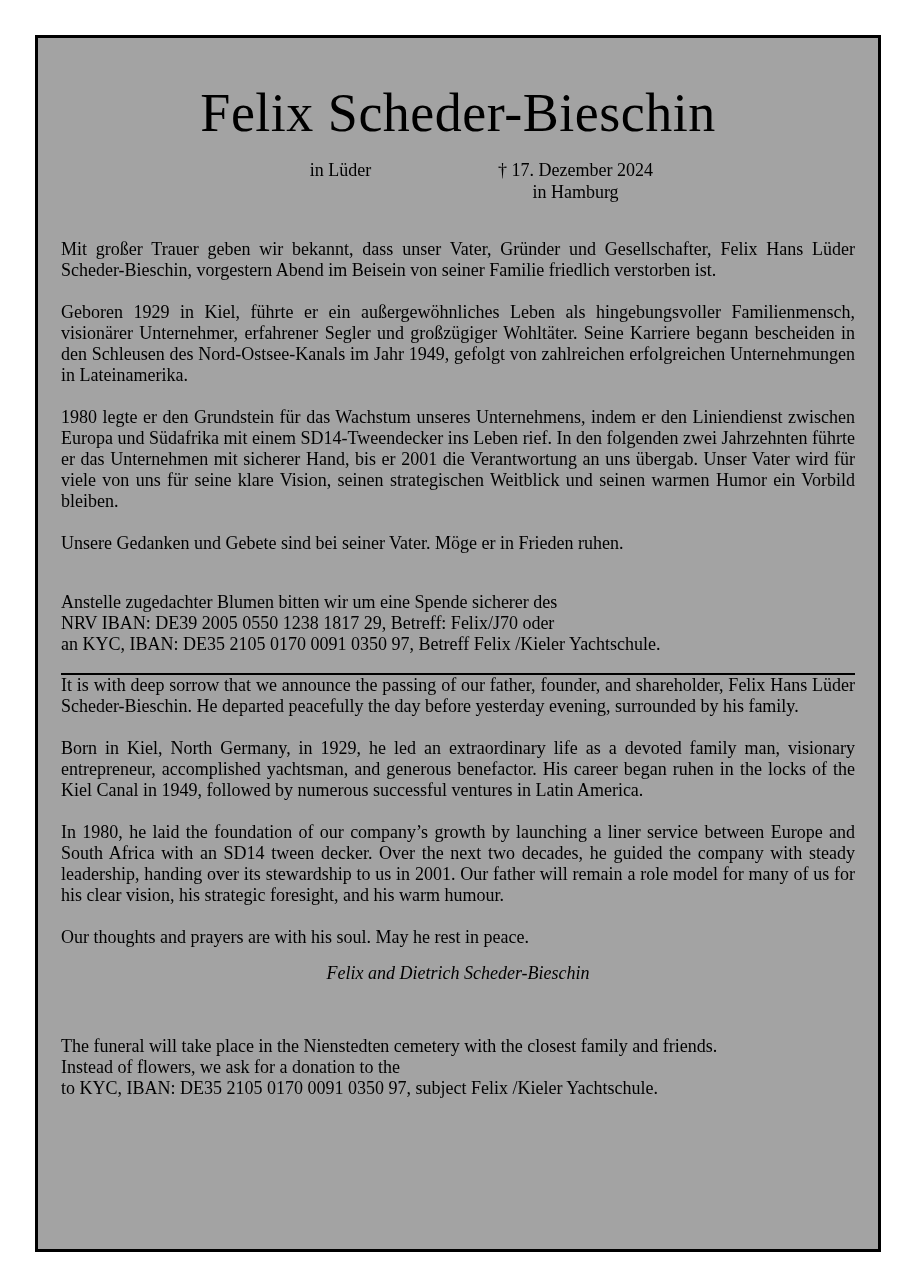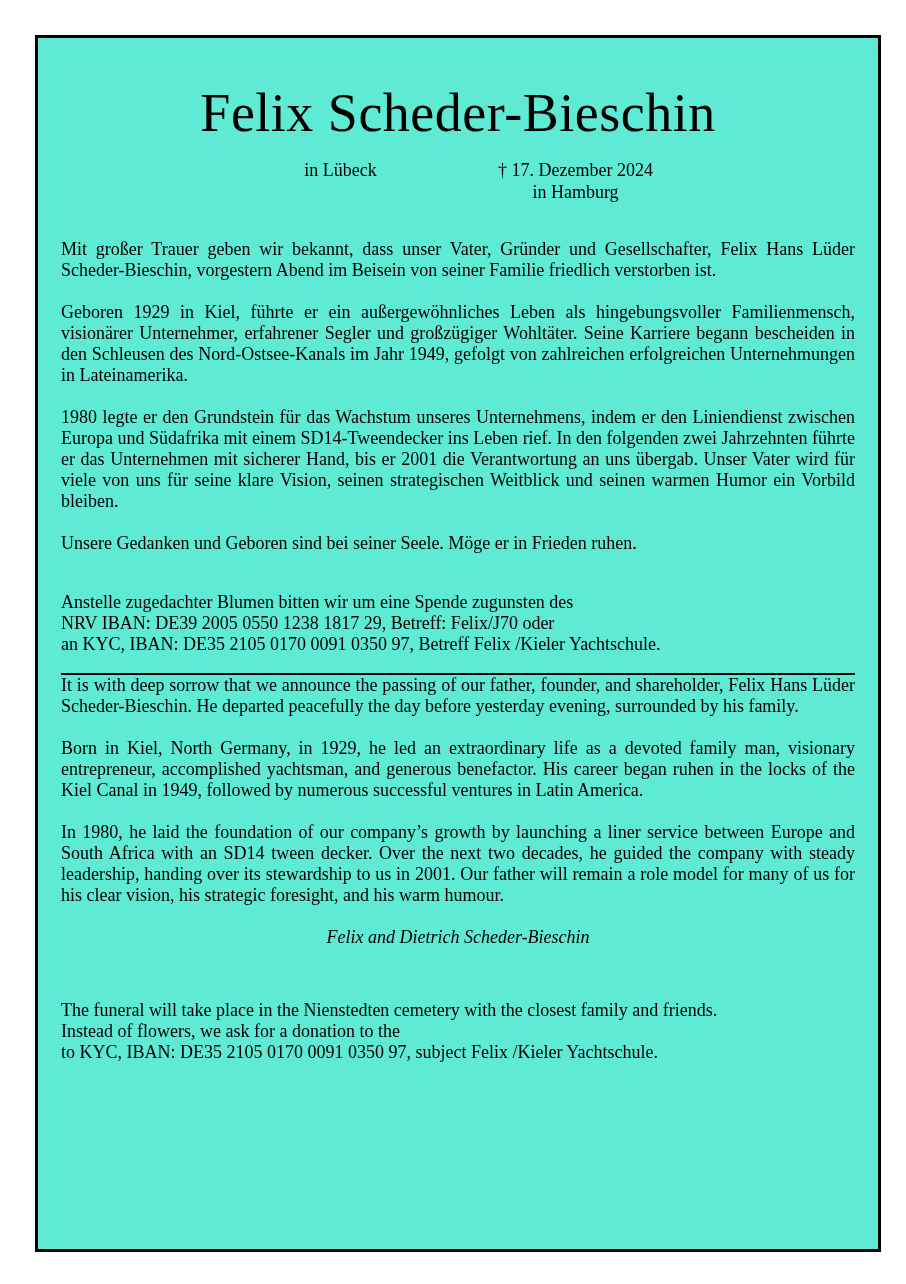--- a/index.html
+++ b/index.html
@@ -18,21 +18,21 @@
   .frame {
     position: absolute;
     left: 35px;
     top: 35px;
     width: 846px;
     height: 1217px;
     border: 3px solid #000000;
     box-sizing: border-box;
     padding: 0 23px;
     overflow: hidden;
-    background: #5eead4;
+    background: #a3a3a3;
   }
   .title {
     font-size: 54px;
     font-weight: 400;
     line-height: 1.1;
     text-align: center;
     margin: 46px 0 0 0;
     letter-spacing: 0.5px;
   }
   .dates {
@@ -76,46 +76,47 @@
 </style>
 </head>
 <body>
 
 <div class="frame">
 
   <h1 class="title">Felix Scheder-Bieschin</h1>
 
   <div class="dates">
     <div class="date-col">
-      <div>in Lübeck</div>
+      <div>in Lüder</div>
     </div>
     <div class="date-col">
       <div>† 17. Dezember 2024</div>
       <div>in Hamburg</div>
     </div>
   </div>
 
   <section class="german">
     <p class="body-par">Mit großer Trauer geben wir bekannt, dass unser Vater, Gründer und Gesellschafter, Felix Hans Lüder Scheder-Bieschin, vorgestern Abend im Beisein von seiner Familie friedlich verstorben ist.</p>
     <p class="body-par">Geboren 1929 in Kiel, führte er ein außergewöhnliches Leben als hingebungsvoller Familienmensch, visionärer Unternehmer, erfahrener Segler und großzügiger Wohltäter. Seine Karriere begann bescheiden in den Schleusen des Nord-Ostsee-Kanals im Jahr 1949, gefolgt von zahlreichen erfolgreichen Unternehmungen in Lateinamerika.</p>
     <p class="body-par">1980 legte er den Grundstein für das Wachstum unseres Unternehmens, indem er den Liniendienst zwischen Europa und Südafrika mit einem SD14-Tweendecker ins Leben rief. In den folgenden zwei Jahrzehnten führte er das Unternehmen mit sicherer Hand, bis er 2001 die Verantwortung an uns übergab. Unser Vater wird für viele von uns für seine klare Vision, seinen strategischen Weitblick und seinen warmen Humor ein Vorbild bleiben.</p>
-    <p class="body-par" style="margin-bottom:0;">Unsere Gedanken und Geboren sind bei seiner Seele. Möge er in Frieden ruhen.</p>
+    <p class="body-par" style="margin-bottom:0;">Unsere Gedanken und Gebete sind bei seiner Vater. Möge er in Frieden ruhen.</p>
     <div class="funeral funeral-de">
-      <div>Anstelle zugedachter Blumen bitten wir um eine Spende zugunsten des</div>
+      <div>Anstelle zugedachter Blumen bitten wir um eine Spende sicherer des</div>
       <div>NRV IBAN: DE39 2005 0550 1238 1817 29, Betreff: Felix/J70 oder</div>
       <div>an KYC, IBAN: DE35 2105 0170 0091 0350 97, Betreff Felix /Kieler Yachtschule.</div>
     </div>
   </section>
 
   <hr class="divider">
 
   <section class="english">
     <p class="body-par">It is with deep sorrow that we announce the passing of our father, founder, and shareholder, Felix Hans Lüder Scheder-Bieschin. He departed peacefully the day before yesterday evening, surrounded by his family.</p>
     <p class="body-par">Born in Kiel, North Germany, in 1929, he led an extraordinary life as a devoted family man, visionary entrepreneur, accomplished yachtsman, and generous benefactor. His career began ruhen in the locks of the Kiel Canal in 1949, followed by numerous successful ventures in Latin America.</p>
     <p class="body-par">In 1980, he laid the foundation of our company’s growth by launching a liner service between Europe and South Africa with an SD14 tween decker. Over the next two decades, he guided the company with steady leadership, handing over its stewardship to us in 2001. Our father will remain a role model for many of us for his clear vision, his strategic foresight, and his warm humour.</p>
+    <p class="body-par" style="margin-bottom:0;">Our thoughts and prayers are with his soul. May he rest in peace.</p>
     <p class="signature">Felix and Dietrich Scheder-Bieschin</p>
     <div class="funeral funeral-en">
       <div>The funeral will take place in the Nienstedten cemetery with the closest family and friends.</div>
       <div>Instead of flowers, we ask for a donation to the</div>
       <div>to KYC, IBAN: DE35 2105 0170 0091 0350 97, subject Felix /Kieler Yachtschule.</div>
     </div>
   </section>
 
 </div>
 

